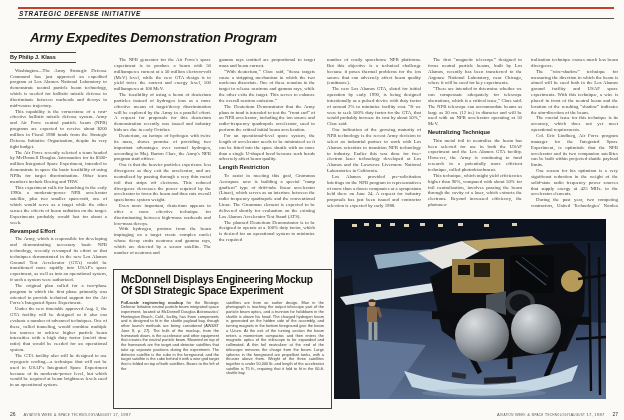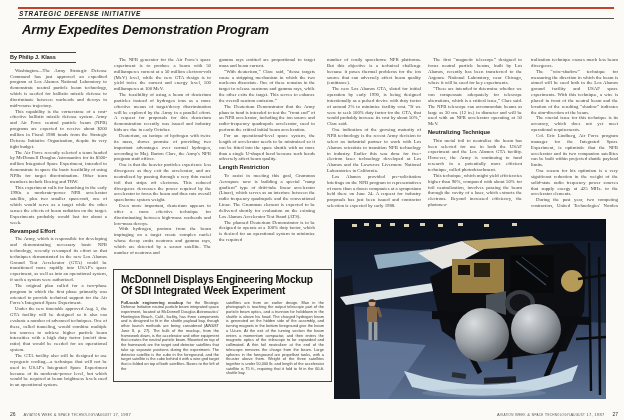--- a/index.html
+++ b/index.html
@@ -8,21 +8,21 @@
     font-family:"Liberation Serif", serif; color:#3c3931; overflow:hidden;
   }
   .red-rule { position:absolute; left:18px; top:7px; width:596px; height:2.2px; background:#c8402a; }
   .kicker {
     position:absolute; left:19px; top:9.5px;
     font-family:"Liberation Sans", sans-serif; font-weight:bold; font-style:italic;
     font-size:6.4px; letter-spacing:0.7px; color:#22211d;
   }
   .kicker-rule { position:absolute; left:18px; top:18px; width:596px; height:0.9px; background:#56544e; }
   .headline {
-    position:absolute; left:18px; top:20px; margin:4px;
+    position:absolute; left:18px; top:20px; margin:12px;
     font-family:"Liberation Sans", sans-serif; font-weight:bold; font-style:italic;
     font-size:13px; line-height:11.4px; color:#17160f; letter-spacing:-0.1px;
   }
   .col {
     position:absolute; overflow:hidden; font-size:4.8px; line-height:5.85px;
     text-align:justify; color:#45423a;
   }
   .c1 { left:10px;  top:52px; width:97px; height:358px; }
   .c2 { left:114px; top:57px; width:97px; height:206px; }
   .c3 { left:219px; top:57px; width:96px; height:206px; }
@@ -35,21 +35,21 @@
     font-family:"Liberation Sans", sans-serif; font-weight:bold; font-size:5.7px;
     color:#23221d; margin:3.2px 0 1.6px; text-align:left; text-indent:0;
   }
   .byline-block { margin-bottom:4.5px; }
   .byline-rule { width:66px; height:1px; background:#46443f; }
   .byline-text {
     font-family:"Liberation Sans", sans-serif; font-weight:bold; font-size:5.5px;
     color:#23221d; padding:1.6px 0 1.8px 0; text-align:left;
   }
   .sidebar {
-    position:absolute; left:113px; top:269px; width:219px; height:113px;
+    position:absolute; left:113px; top:269px; width:219px; height:140px;
     border:1px solid #45433d; background:#fbfaf6; box-sizing:border-box;
     padding:5px 7px 6px 7px; overflow:hidden;
   }
   .sb-head {
     font-family:"Liberation Sans", sans-serif; font-weight:bold;
     font-size:10.2px; line-height:10.8px; color:#16150f; letter-spacing:-0.2px;
   }
   .sb-cols { display:flex; gap:7px; margin-top:4px; }
   .sb-col {
     flex:1; font-family:"Liberation Sans", sans-serif; font-size:3.9px;
@@ -130,21 +130,21 @@
   <div class="col c6">
       <div class="para nocindent">tralization technique causes much less beam divergence.</div>
       <div class="para">The “wire-shadow” technique for measuring the direction in which the beam is aimed will be used both in the Los Alamos ground facility and USAF space experiments. With this technique, a wire is placed in front of the neutral beam and the location of the resulting “shadow” indicates the aim-direction of the beam.</div>
       <div class="para">The crucial issue for this technique is its accuracy, which does not yet meet operational requirements.</div>
       <div class="para">Col. Eric Lindberg, Air Force program manager for the Integrated Space Experiment, is optimistic that the NPB accelerator and its two companion satellites can be built within projected shuttle payload limits.</div>
       <div class="para">One reason for his optimism is a very significant reduction in the weight of the solid-state radio frequency power sources that supply energy at 425 MHz. to the accelerator elements.</div>
       <div class="para">During the past year, two competing contractors, United Technologies' Norden Div. and Westinghouse, have cut power source weight by about 85%, according to Lindberg. □</div>
     </div>
 
   <div class="sidebar">
-    <div class="sb-head"><span>McDonnell Displays Engineering Mockup</span><br><span>Of SDI Integrated Week Experiment</span></div>
+    <div class="sb-head"><span>McDonnell Displays Engineering Mockup</span><br><span>Of SDI Strategic Space Experiment</span></div>
     <div class="sb-cols">
       <div class="sb-col"><b>Full-scale engineering mockup</b><span> for the Strategic Defense Initiative neutral particle beam integrated space experiment, located at McDonnell Douglas Astronautics' Huntington Beach, Calif., facility, has three components and is designed to fit in the shuttle payload bay, though other launch methods are being considered (AW&amp;ST June 8, p. 27). The bulk of the mockup, from the framework down, is the accelerator and other equipment that creates the neutral particle beam. Mounted on top of the framework are the target and detector satellites that take up separate positions during the experiment. The detector satellite is the cube in the foreground, and the target satellite is the cube behind it with a wire grid target that is folded on top of both satellites. Boxes to the left of the</span></div>
       <div class="sb-col">satellites are from an earlier design. Man in the photograph is touching the output telescope part of the particle beam optics, and a trunnion for holddown in the shuttle is above his head. The charged hydrogen beam is generated on the hidden side of the assembly, and turning magnets in the bottom foreground give the beam a U-turn. At the exit of the turning section the beam enters a momentum compactor, and then enters the magnetic optics of the telescope to be expanded and collimated. A thin foil neutralizer at the end of the telescope removes the charge from the beam. Large spheres in the foreground are propellant tanks, with a thruster above them. Weight of the three satellites together is under 50,000 lb. and length of the accelerator satellite is 75 ft., requiring that it fold to fit in the 60-ft. shuttle bay.</div>
     </div>
   </div>
 
   <div class="photo">
     <svg viewBox="0 0 272 180" width="272" height="180" preserveAspectRatio="none" xmlns="http://www.w3.org/2000/svg">
       <defs>
         <radialGradient id="sph" cx="35%" cy="28%" r="78%">

